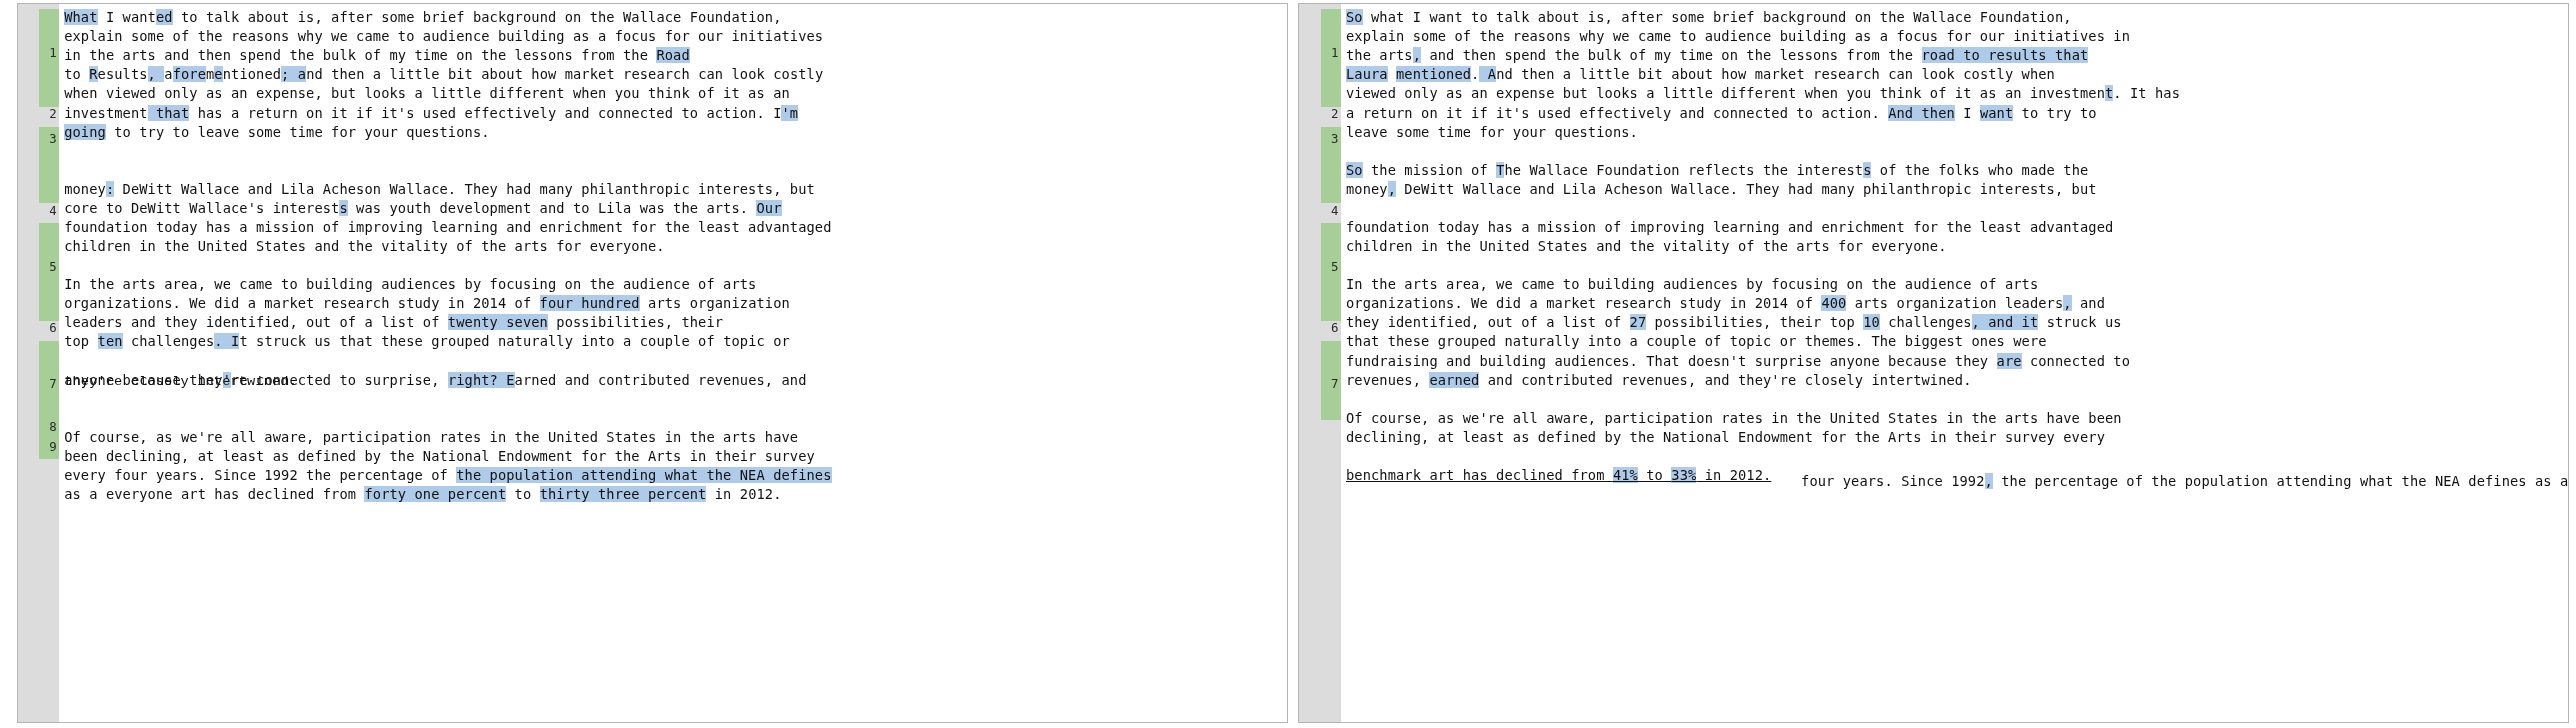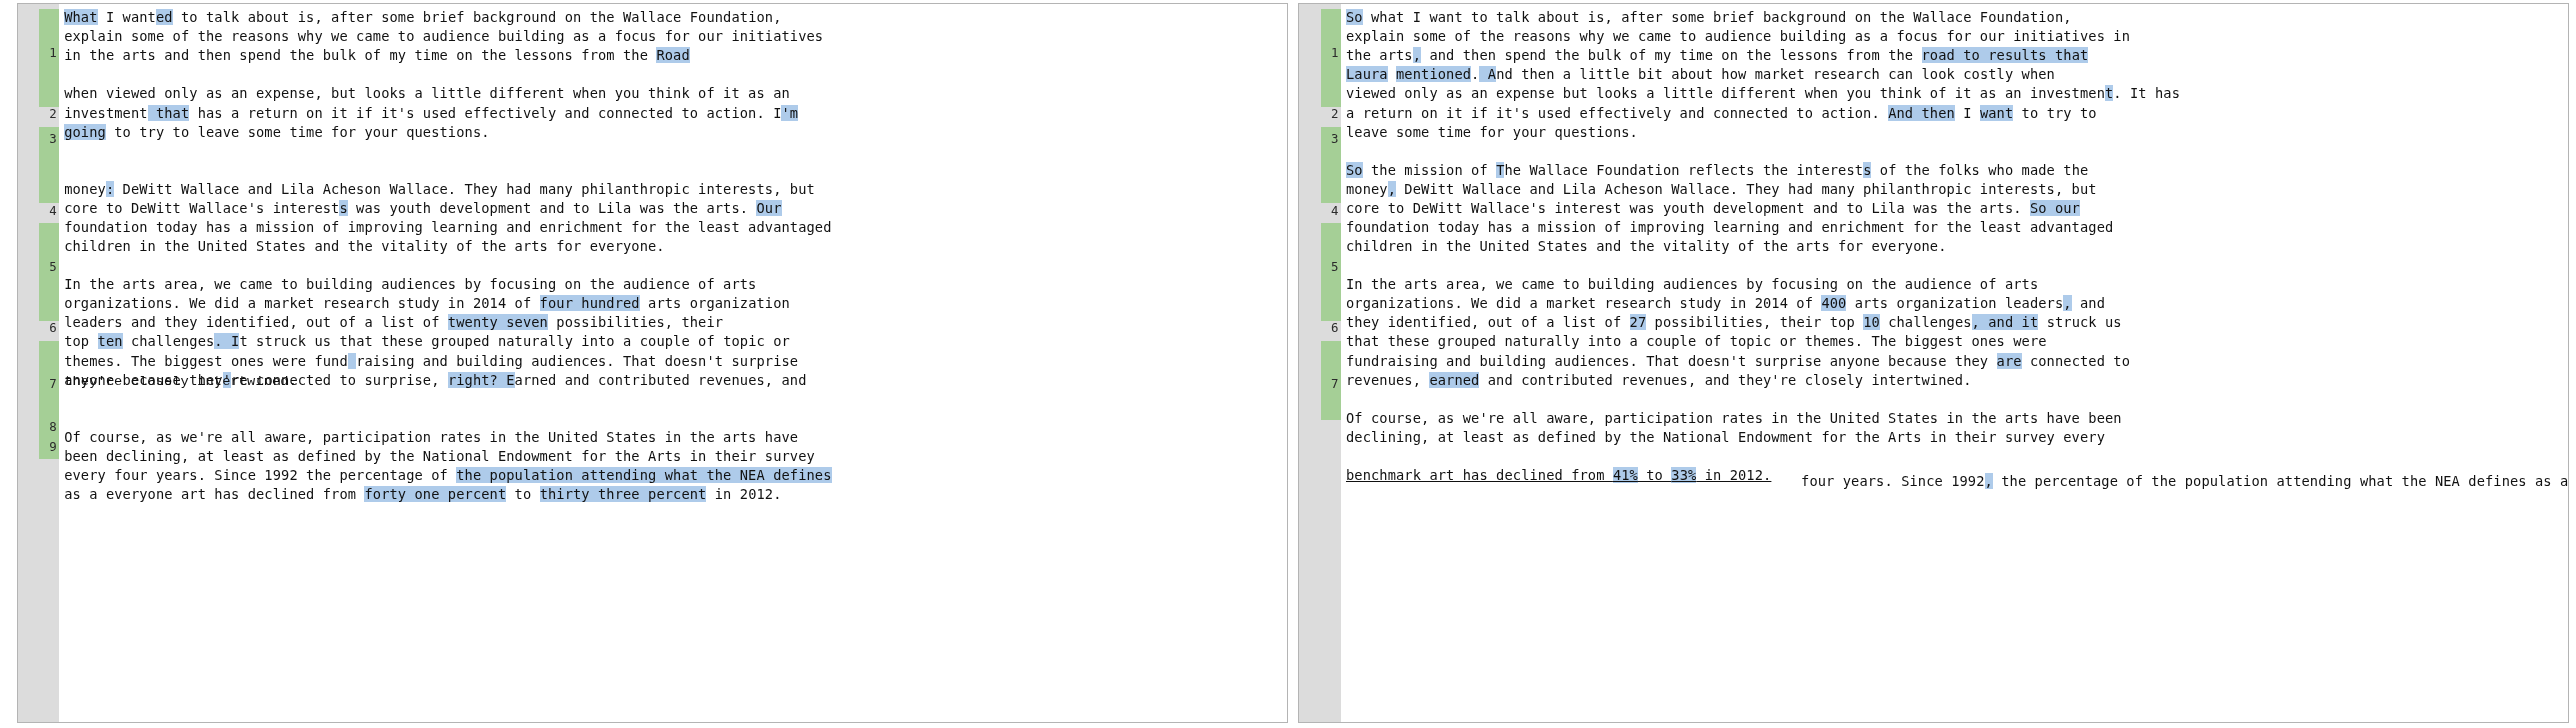--- a/index.html
+++ b/index.html
@@ -132,34 +132,34 @@
         <div class="gutter-num" style="top: 374px;">7</div>
         <div class="gutter-seg changed" style="top: 416px; height: 20px;"></div>
         <div class="gutter-num" style="top: 417px;">8</div>
         <div class="gutter-seg changed" style="top: 435px; height: 20px;"></div>
         <div class="gutter-num" style="top: 437px;">9</div>
       </div>
     <div class="body" id="body-left">
         <div class="tline" style="top: 4.1px;"><mark class="hl">What</mark><span> I want</span><mark class="hl">ed</mark><span> to talk about is, after some brief background on the Wallace Foundation,</span></div>
         <div class="tline" style="top: 23px;"><span>explain some of the reasons why we came to audience building as a focus for our initiatives</span></div>
         <div class="tline" style="top: 42px;"><span>in the arts and then spend the bulk of my time on the lessons from the </span><mark class="hl">Road</mark></div>
+        <div class="tline" style="top: 61px;"><span>to </span><mark class="hl">R</mark><span>esults</span><mark class="hl">, </mark><span>a</span><mark class="hl">fore</mark><span>m</span><mark class="hl">e</mark><span>ntioned</span><mark class="hl">; a</mark><span>nd then a little bit about how market research can look costly</span></div>
         <div class="tline" style="top: 100px;"><span>investment</span><mark class="hl"> that</mark><span> has a return on it if it's used effectively and connected to action. I</span><mark class="hl">'m</mark></div>
         <div class="tline" style="top: 80px;"><span>when viewed only as an expense, but looks a little different when you think of it as an</span></div>
         <div class="tline" style="top: 119px;"><mark class="hl">going</mark><span> to try to leave some time for your questions.</span></div>
         <div class="tline" style="top: 138px;"></div>
         <div class="tline" style="top: 176px;"><span>money</span><mark class="hl">:</mark><span> DeWitt Wallace and Lila Acheson Wallace. They had many philanthropic interests, but</span></div>
         <div class="tline" style="top: 195px;"><span>core to DeWitt Wallace's interest</span><mark class="hl">s</mark><span> was youth development and to Lila was the arts. </span><mark class="hl">Our</mark></div>
         <div class="tline" style="top: 214px;"><span>foundation today has a mission of improving learning and enrichment for the least advantaged</span></div>
         <div class="tline" style="top: 233px;"><span>children in the United States and the vitality of the arts for everyone.</span></div>
         <div class="tline" style="top: 252px;"></div>
         <div class="tline" style="top: 271px;"><span>In the arts area, we came to building audiences by focusing on the audience of arts</span></div>
         <div class="tline" style="top: 290px;"><span>organizations. We did a market research study in 2014 of </span><mark class="hl">four hundred</mark><span> arts organization</span></div>
         <div class="tline" style="top: 309px;"><span>leaders and they identified, out of a list of </span><mark class="hl">twenty seven</mark><span> possibilities, their</span></div>
         <div class="tline" style="top: 328px;"><span>top </span><mark class="hl">ten</mark><span> challenges</span><mark class="hl">. I</mark><span>t struck us that these grouped naturally into a couple of topic or</span></div>
-        <div class="tline" style="top: 348px;"><span>themes. The biggest ones were fund</span><mark class="hl"> </mark><span>raising and building audiences. That doesn't surprise</span></div>
         <div class="tline" style="top: 367px;"><span>anyone because they</span><mark class="hl">'</mark><span>re connected to surprise, </span><mark class="hl">right? E</mark><span>arned and contributed revenues, and</span></div>
         <div class="tline" style="top: 368px; font-family: Liberation Mono, monospace;"><span>they're closely intertwined.</span></div>
         <div class="tline" style="top: 405px;"></div>
         <div class="tline" style="top: 424px;"><span>Of course, as we're all aware, participation rates in the United States in the arts have</span></div>
         <div class="tline" style="top: 443px;"><span>been declining, at least as defined by the National Endowment for the Arts in their survey</span></div>
         <div class="tline" style="top: 462px;"><span>every four years. Since 1992 the percentage of </span><mark class="hl">the population attending what the NEA defines</mark></div>
         <div class="tline" style="top: 481px;"><span>as a everyone art has declined from </span><mark class="hl">forty one percent</mark><span> to </span><mark class="hl">thirty three percent</mark><span> in 2012.</span></div>
         <div class="tline" style="top: 500px;"></div>
         <div class="tline" style="top: 519px;"><mark class="hl blank"></mark></div>
       </div>
@@ -187,21 +187,20 @@
         <div class="tline" style="top: 4.1px;"><mark class="hl">So</mark><span> what I want to talk about is, after some brief background on the Wallace Foundation,</span></div>
         <div class="tline" style="top: 23px;"><span>explain some of the reasons why we came to audience building as a focus for our initiatives in</span></div>
         <div class="tline" style="top: 42px;"><span>the arts</span><mark class="hl">,</mark><span> and then spend the bulk of my time on the lessons from the </span><mark class="hl">road to results that</mark></div>
         <div class="tline" style="top: 61px;"><mark class="hl">Laura</mark><span> </span><mark class="hl">mentioned</mark><span>.</span><mark class="hl"> A</mark><span>nd then a little bit about how market research can look costly when</span></div>
         <div class="tline" style="top: 80px;"><span>viewed only as an expense but looks a little different when you think of it as an investmen</span><mark class="hl">t</mark><span>. It has</span></div>
         <div class="tline" style="top: 100px;"><span>a return on it if it's used effectively and connected to action. </span><mark class="hl">And then</mark><span> I </span><mark class="hl">want</mark><span> to try to</span></div>
         <div class="tline" style="top: 119px;"><span>leave some time for your questions.</span></div>
         <div class="tline" style="top: 138px;"></div>
         <div class="tline" style="top: 157px;"><mark class="hl">So</mark><span> the mission of </span><mark class="hl">T</mark><span>he Wallace Foundation reflects the interest</span><mark class="hl">s</mark><span> of the folks who made the</span></div>
         <div class="tline" style="top: 176px;"><span>money</span><mark class="hl">,</mark><span> DeWitt Wallace and Lila Acheson Wallace. They had many philanthropic interests, but</span></div>
-        <div class="tline" style="top: 195px;"><span>core to DeWitt Wallace's interest was youth development and to Lila was the arts. </span><mark class="hl">So our</mark></div>
         <div class="tline" style="top: 214px;"><span>foundation today has a mission of improving learning and enrichment for the least advantaged</span></div>
         <div class="tline" style="top: 233px;"><span>children in the United States and the vitality of the arts for everyone.</span></div>
         <div class="tline" style="top: 252px;"></div>
         <div class="tline" style="top: 271px;"><span>In the arts area, we came to building audiences by focusing on the audience of arts</span></div>
         <div class="tline" style="top: 290px;"><span>organizations. We did a market research study in 2014 of </span><mark class="hl">400</mark><span> arts organization leaders</span><mark class="hl">,</mark><span> and</span></div>
         <div class="tline" style="top: 309px;"><span>they identified, out of a list of </span><mark class="hl">27</mark><span> possibilities, their top </span><mark class="hl">10</mark><span> challenges</span><mark class="hl">, and it</mark><span> struck us</span></div>
         <div class="tline" style="top: 328px;"><span>that these grouped naturally into a couple of topic or themes. The biggest ones were</span></div>
         <div class="tline" style="top: 348px;"><span>fundraising and building audiences. That doesn't surprise anyone because they </span><mark class="hl">are</mark><span> connected to</span></div>
         <div class="tline" style="top: 367px;"><span>revenues, </span><mark class="hl">earned</mark><span> and contributed revenues, and they're closely intertwined.</span></div>
         <div class="tline" style="top: 386px;"></div>

